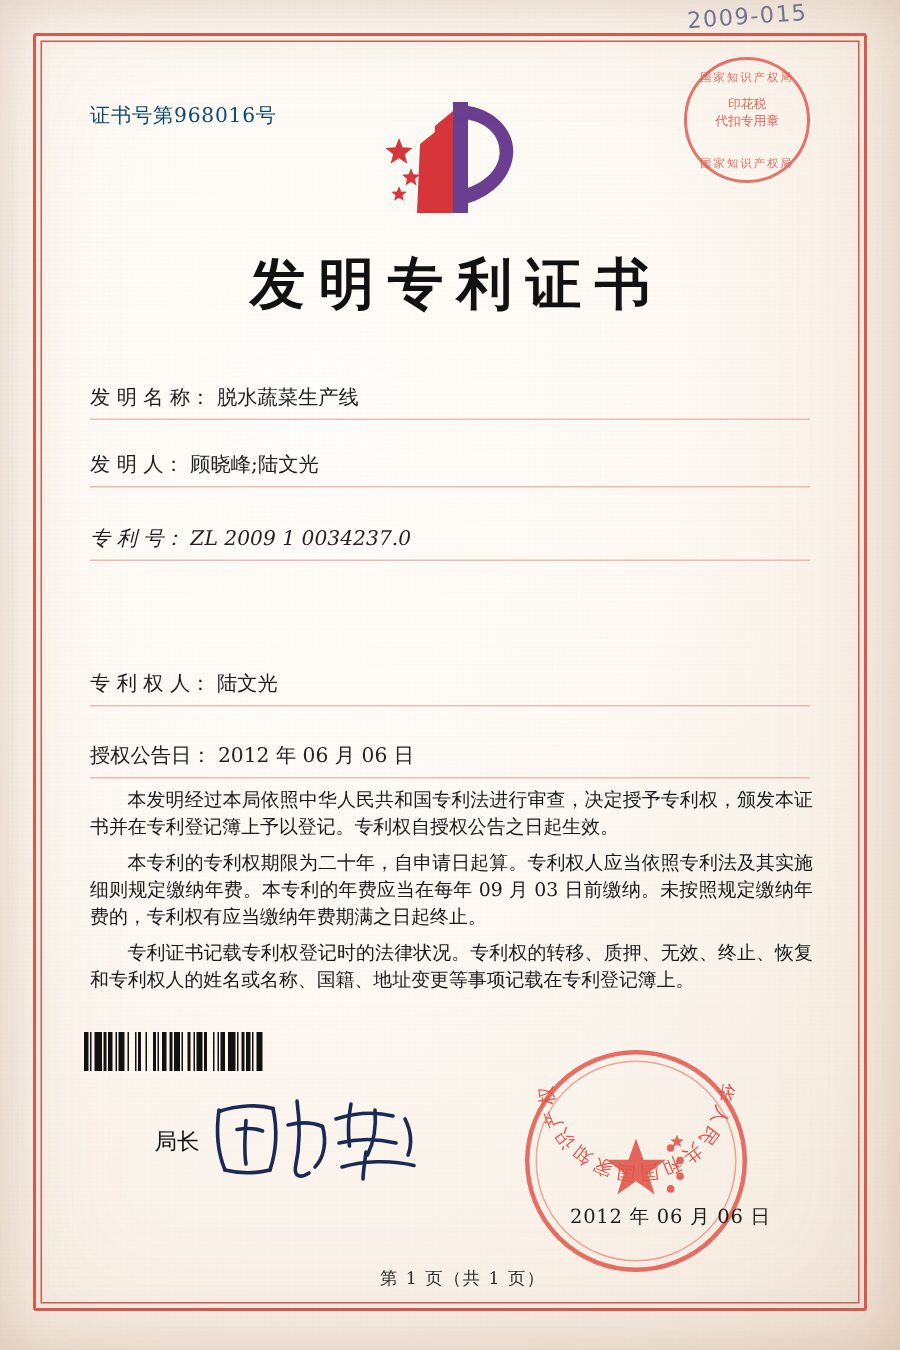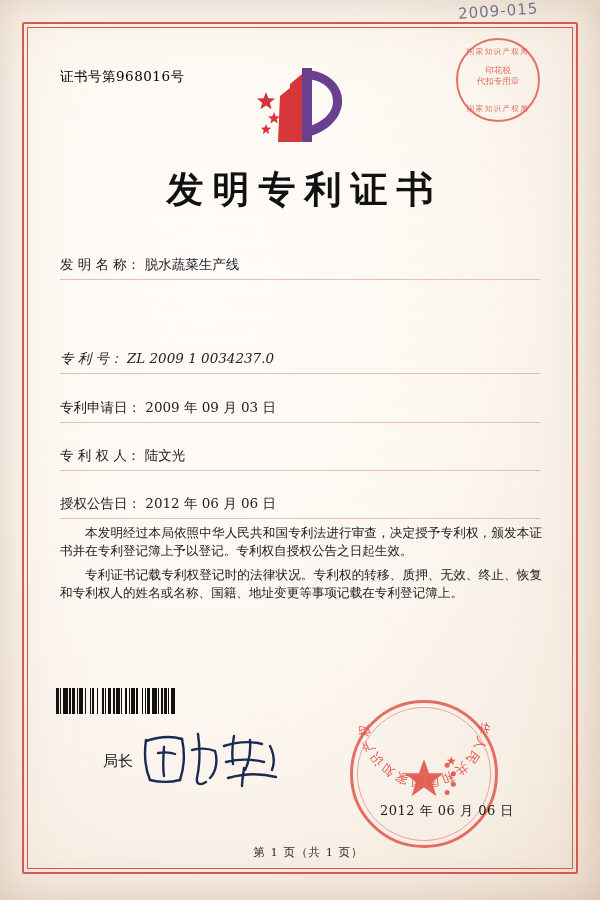--- a/index.html
+++ b/index.html
@@ -74,21 +74,21 @@
     bottom: 31px;
     border: 0.9px solid #d9574a;
   }
 
   
   #cert-no {
     position: absolute;
     left: 60px;
     top: 68px;
     font-size: 13.5px;
-    color: #000000;
+    color: #0c4a6e;
     letter-spacing: .5px;
   }
 
   
   #logo {
     position: absolute;
     left: 250px;
     top: 62px;
     width: 100px;
     height: 85px;
@@ -317,47 +317,48 @@
   </div>
 
   <div id="title">发明专利证书</div>
 
   <div class="field" style="top:256px;">
     <span class="lab">发 明 名 称：</span>
     <span class="val">脱水蔬菜生产线</span>
     <span class="rule"></span>
   </div>
 
+  <div class="field" style="top:301px;">
+    <span class="lab">发 明 人：</span>
+    <span class="val">顾晓峰;陆文光</span>
+    <span class="rule"></span>
+  </div>
 
   <div class="field" style="top:350px;font-style:italic;">
     <span class="lab">专 利 号：</span>
     <span class="val">ZL 2009 1 0034237.0</span>
     <span class="rule"></span>
   </div>
 
-  <div class="field" style="top:399px;">
-    <span class="lab">专利申请日：</span>
-    <span class="val">2009 年 09 月 03 日</span>
-    <span class="rule"></span>
-  </div>
 
   <div class="field" style="top:447px;">
     <span class="lab">专 利 权 人：</span>
     <span class="val">陆文光</span>
     <span class="rule"></span>
   </div>
 
   <div class="field" style="top:495px;">
     <span class="lab">授权公告日：</span>
     <span class="val">2012 年 06 月 06 日</span>
     <span class="rule"></span>
   </div>
 
   <div id="body-text">
     <p>本发明经过本局依照中华人民共和国专利法进行审查，决定授予专利权，颁发本证书并在专利登记簿上予以登记。专利权自授权公告之日起生效。</p>
+    <p>本专利的专利权期限为二十年，自申请日起算。专利权人应当依照专利法及其实施细则规定缴纳年费。本专利的年费应当在每年 09 月 03 日前缴纳。未按照规定缴纳年费的，专利权有应当缴纳年费期满之日起终止。</p>
     <p>专利证书记载专利权登记时的法律状况。专利权的转移、质押、无效、终止、恢复和专利权人的姓名或名称、国籍、地址变更等事项记载在专利登记簿上。</p>
   </div>
 
   <div id="barcode">
       <i style="width: 3.15px; background: rgb(17, 17, 17);"></i>
       <i style="width: 1.05px; background: transparent;"></i>
       <i style="width: 1.05px; background: rgb(17, 17, 17);"></i>
       <i style="width: 2.1px; background: transparent;"></i>
       <i style="width: 4.2px; background: rgb(17, 17, 17);"></i>
       <i style="width: 1.05px; background: transparent;"></i>

